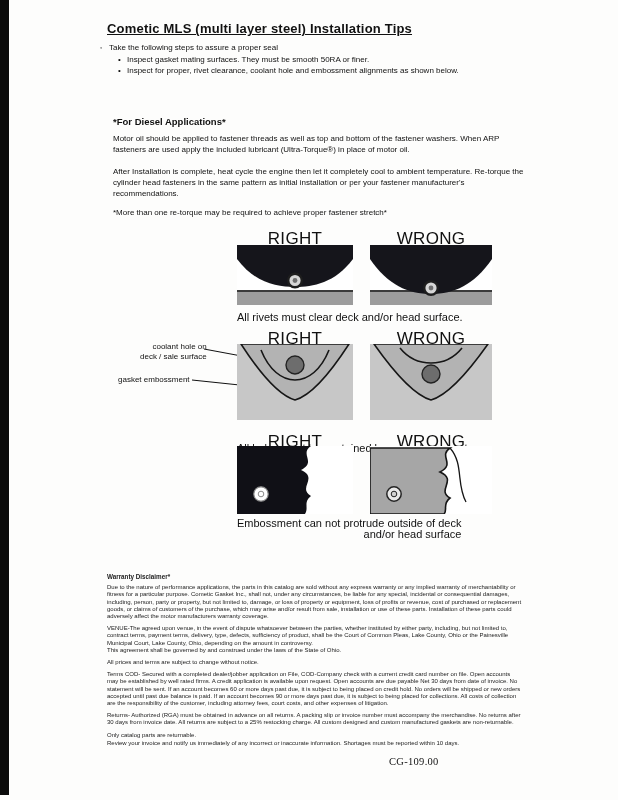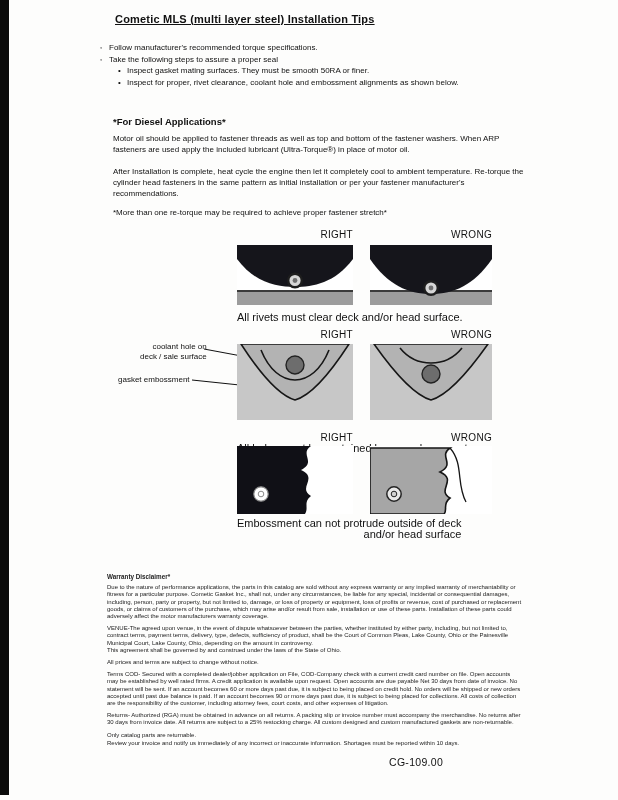--- a/index.html
+++ b/index.html
@@ -4,38 +4,38 @@
 <style>
   * { margin:0; padding:0; box-sizing:border-box; }
   html,body { width:618px; height:800px; }
   body {
     position:relative; overflow:hidden; background:#fdfdfc; color:#111;
     font-family:"Liberation Sans","DejaVu Sans",sans-serif;
   }
   .black-bar { position:absolute; left:0; top:0; width:9px; height:795px; background:#0b0b0b; }
 
   .title {
-    position:absolute; left:107px; top:13px;
-    font-size:11px; font-weight:bold; text-decoration:underline; letter-spacing:.2px;margin-left:8px;
+    position:absolute; left:107px; top:21px;
+    font-size:13px; font-weight:bold; text-decoration:underline; letter-spacing:.2px;
   }
 
   .bullets { position:absolute; left:100px; top:44px; width:450px; font-size:8px; }
   .b { display:flex; line-height:8.6px; margin-bottom:3px; }
   .mk { width:9px; flex:0 0 9px; text-align:left; }
   .mk.open { font-size:7px; }
   .mk.fill { font-size:8px; }
   .b.sub { margin-left:18px; }
 
   .diesel-h { position:absolute; left:113px; top:116px; font-size:9.5px; font-weight:bold; }
   .para { position:absolute; left:113px; width:415px; font-size:8px; line-height:11px; }
   .p1 { top:133px; }
   .p2 { top:166px; }
   .note { top:207px; }
 
-  .dg-h { position:absolute; width:116px; text-align:right; font-size:10px; letter-spacing:.3px; }
+  .dg-h { position:absolute; width:116px; text-align:center; font-size:17px; letter-spacing:.3px; }
   .h-r1a { left:237px; top:229px; } .h-r1b { left:370px; top:229px; width:122px; }
   .h-r2a { left:237px; top:329px; } .h-r2b { left:370px; top:329px; width:122px; }
   .h-r3a { left:237px; top:432px; } .h-r3b { left:370px; top:432px; width:122px; }
 
   .img { position:absolute; }
   .img svg { display:block; width:100%; height:100%; }
   .i-r1a { left:237px; top:245px; width:116px; height:60px; }
   .i-r1b { left:370px; top:245px; width:122px; height:60px; }
   .i-r2a { left:237px; top:344px; width:116px; height:76px; }
   .i-r2b { left:370px; top:344px; width:122px; height:76px; }
@@ -51,34 +51,30 @@
   .co-1 { left:140px; top:342px; }
   .co-2 { left:118px; top:375px; }
   .callout-lines { position:absolute; left:186px; top:341px; width:120px; height:60px; }
 
   .warranty { position:absolute; left:107px; top:573px; width:416px; font-size:6px; line-height:7.2px; color:#222; }
   .w-h { font-weight:bold; font-size:6.3px; margin-bottom:4px; }
   .w-p { margin:0 0 5px 0; }
   .w-p.pre { white-space:pre-line; }
   .w-p.tight { margin-bottom:1.5px; }
 
-  .docnum { position:absolute; left:389px; top:756px; font-size:10.5px; letter-spacing:.3px; }
+  .docnum { position:absolute; left:389px; top:756px; font-size:10.5px; letter-spacing:.3px;font-family:Liberation Serif, serif; }
 </style>
 </head>
 <body>
 
 <div class="black-bar"></div>
 
 <h1 class="title">Cometic MLS (multi layer steel) Installation Tips</h1>
 
 <div class="bullets">
-  <div class="b">
-    <span class="mk open">◦</span>
-    <span>Follow manufacturer's recommended torque specifications.</span>
-  </div>
   <div class="b">
     <span class="mk open">◦</span>
     <span>Take the following steps to assure a proper seal</span>
   </div>
   <div class="b sub">
     <span class="mk fill">•</span>
     <span>Inspect gasket mating surfaces.  They must be smooth 50RA or finer.</span>
   </div>
   <div class="b sub">
     <span class="mk fill">•</span>

